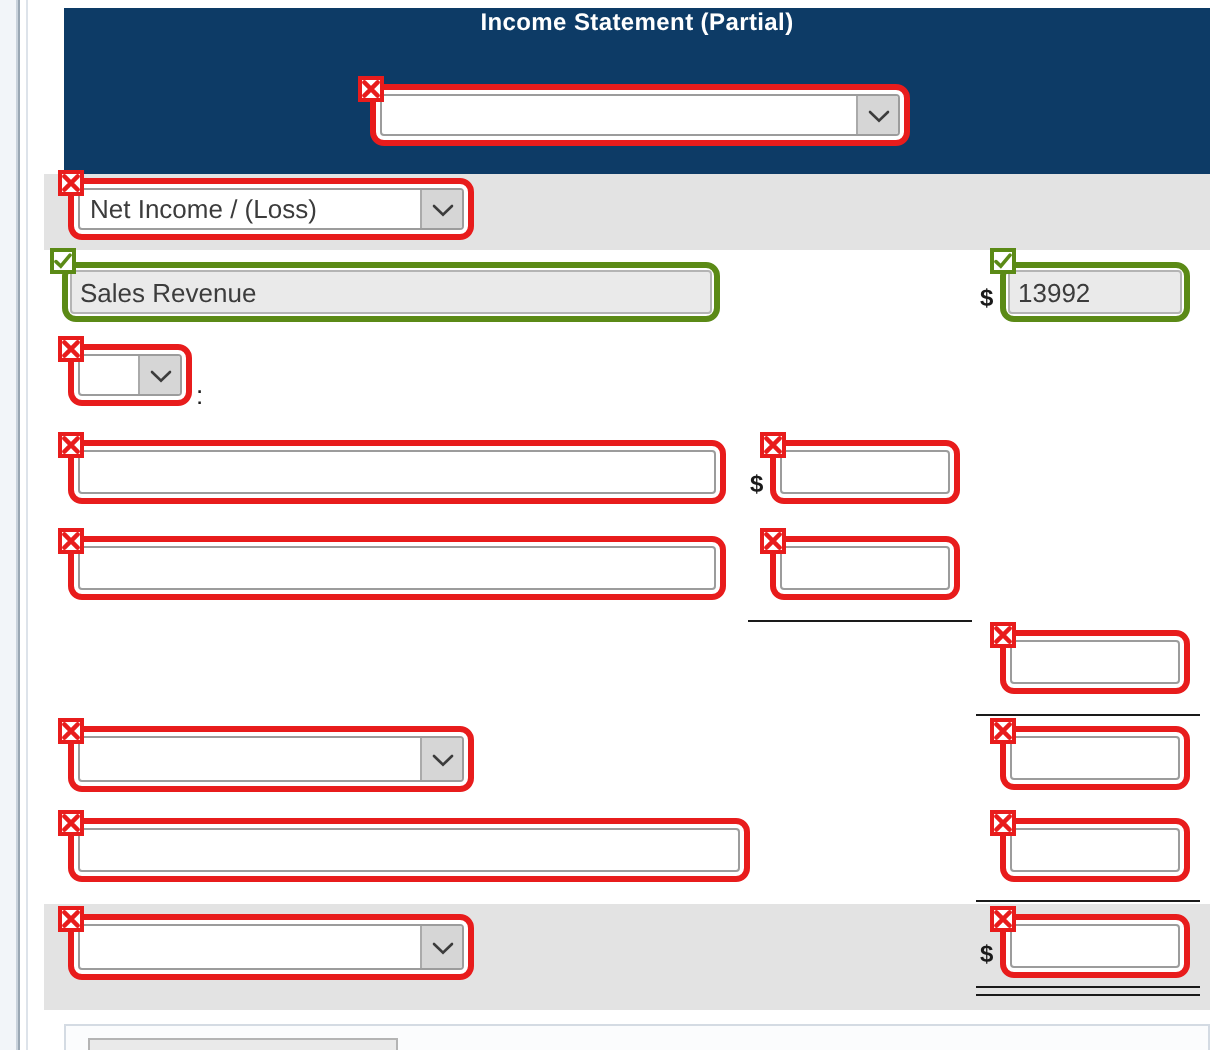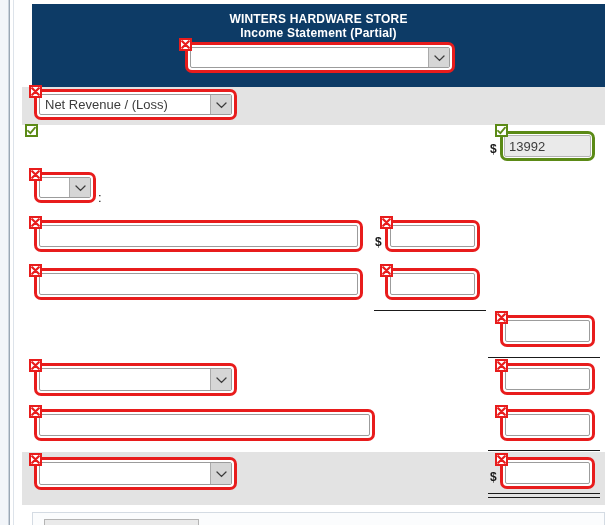--- a/index.html
+++ b/index.html
@@ -200,21 +200,20 @@
   <div class="edge-rail"></div>
 
   <div id="sheet">
 
     <div class="row shade" style="top:87px;height:38px;"></div>
     <div class="row plain" style="top:125px;height:41px;"></div>
     <div class="row plain" style="top:166px;height:294px;"></div>
     <div class="row shade" style="top:452px;height:53px;"></div>
 
     <div class="banner">
-      <div class="banner-line l1">WINTERS HARDWARE STORE</div>
       <div class="banner-line">Income Statement (Partial)</div>
     </div>
 
     <div class="marker x" style="left:157px;top:38px;">
       <svg width="9" height="9" viewBox="0 0 9 9" aria-hidden="true">
         <path d="M1.2 1.2 L7.8 7.8 M7.8 1.2 L1.2 7.8" stroke="#e81c1c" stroke-width="2.2" stroke-linecap="round"></path>
       </svg>
     </div>
     <div class="shell bad" style="left:163px;top:42px;width:270px;height:31px;">
       <div class="selbox">
@@ -227,33 +226,36 @@
       </div>
     </div>
 
     <div class="marker x" style="left:7px;top:85px;">
       <svg width="9" height="9" viewBox="0 0 9 9" aria-hidden="true">
         <path d="M1.2 1.2 L7.8 7.8 M7.8 1.2 L1.2 7.8" stroke="#e81c1c" stroke-width="2.2" stroke-linecap="round"></path>
       </svg>
     </div>
     <div class="shell bad" style="left:12px;top:89px;width:203px;height:31px;">
       <div class="selbox">
-        <span class="seltext">Net Revenue / (Loss)</span>
+        <span class="seltext">Net Income / (Loss)</span>
         <span class="arrow">
           <svg width="11" height="8" viewBox="0 0 11 8">
               <path d="M1 2 L5.5 6.4 L10 2" stroke="#3c3c3c" stroke-width="1.3" fill="none" stroke-linecap="round"></path>
             </svg>
         </span>
       </div>
     </div>
 
     <div class="marker chk" style="left:3px;top:124px;">
       <svg width="9" height="9" viewBox="0 0 9 9" aria-hidden="true">
         <path d="M1 4.8 L3.4 7.1 L8 1.6" stroke="#5b8a16" stroke-width="1.8" fill="none" stroke-linecap="round"></path>
       </svg>
+    </div>
+    <div class="shell good" style="left:9px;top:131px;width:329px;height:30px;">
+      <input class="inner locked" type="text" readonly="" value="Sales Revenue" style="">
     </div>
 
     <div class="dollar" style="left:468px;top:142px;">$</div>
     <div class="marker chk" style="left:473px;top:124px;">
       <svg width="9" height="9" viewBox="0 0 9 9" aria-hidden="true">
         <path d="M1 4.8 L3.4 7.1 L8 1.6" stroke="#5b8a16" stroke-width="1.8" fill="none" stroke-linecap="round"></path>
       </svg>
     </div>
     <div class="shell good" style="left:478px;top:131px;width:95px;height:30px;">
       <input class="inner amt locked" type="text" readonly="" value="13992" style="">

